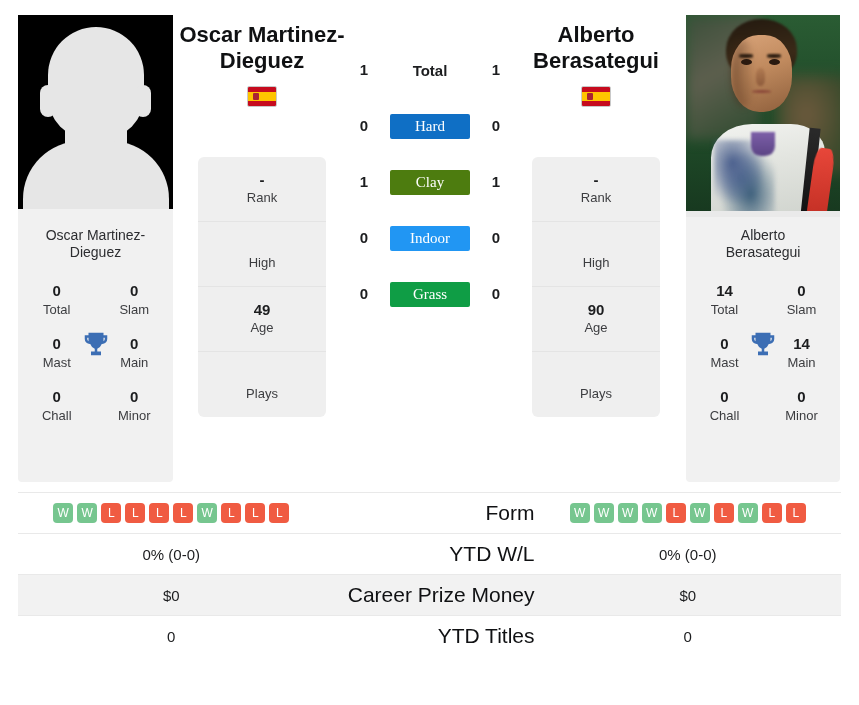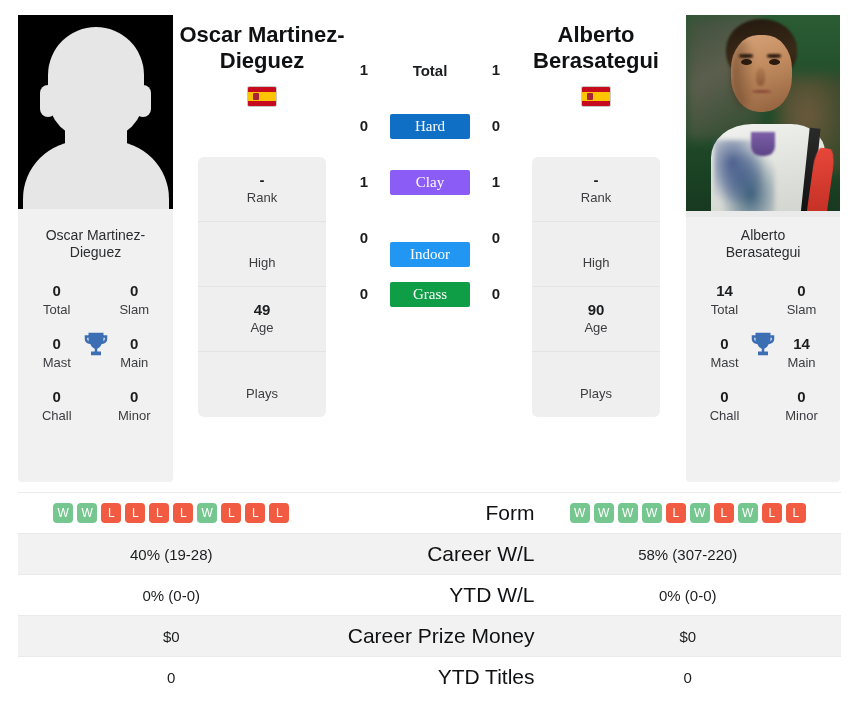--- a/index.html
+++ b/index.html
@@ -300,26 +300,26 @@
           <div class="lbl">Total</div>
           <div class="num r">1</div>
         </div>
         <div class="srow">
           <div class="num l">0</div>
           <div class="lbl chip" style="background: rgb(15, 111, 197);">Hard</div>
           <div class="num r">0</div>
         </div>
         <div class="srow">
           <div class="num l">1</div>
-          <div class="lbl chip" style="background: #8b5cf6;">Clay</div>
+          <div class="lbl chip" style="background: #4d7c0f;">Clay</div>
           <div class="num r">1</div>
         </div>
         <div class="srow">
           <div class="num l">0</div>
-          <div class="lbl chip" style="background: rgb(33, 150, 243); margin-top: 16px;">Indoor</div>
+          <div class="lbl chip" style="background: rgb(33, 150, 243);">Indoor</div>
           <div class="num r">0</div>
         </div>
         <div class="srow">
           <div class="num l">0</div>
           <div class="lbl chip" style="background: rgb(15, 157, 69);">Grass</div>
           <div class="num r">0</div>
         </div>
       </div>
 
     <div class="infopanel left">
@@ -470,25 +470,20 @@
             <div class="fbadge" style="background: rgb(118, 198, 143);">W</div>
             <div class="fbadge" style="background: rgb(240, 91, 66);">L</div>
             <div class="fbadge" style="background: rgb(118, 198, 143);">W</div>
             <div class="fbadge" style="background: rgb(240, 91, 66);">L</div>
             <div class="fbadge" style="background: rgb(118, 198, 143);">W</div>
             <div class="fbadge" style="background: rgb(240, 91, 66);">L</div>
             <div class="fbadge" style="background: rgb(240, 91, 66);">L</div>
           </div>
         </div>
       </div>
-      <div class="strow alt">
-        <div class="side">40% (19-28)</div>
-        <div class="mid">Career W/L</div>
-        <div class="side">58% (307-220)</div>
-      </div>
       <div class="strow">
         <div class="side">0% (0-0)</div>
         <div class="mid">YTD W/L</div>
         <div class="side">0% (0-0)</div>
       </div>
       <div class="strow alt">
         <div class="side">$0</div>
         <div class="mid">Career Prize Money</div>
         <div class="side">$0</div>
       </div>

